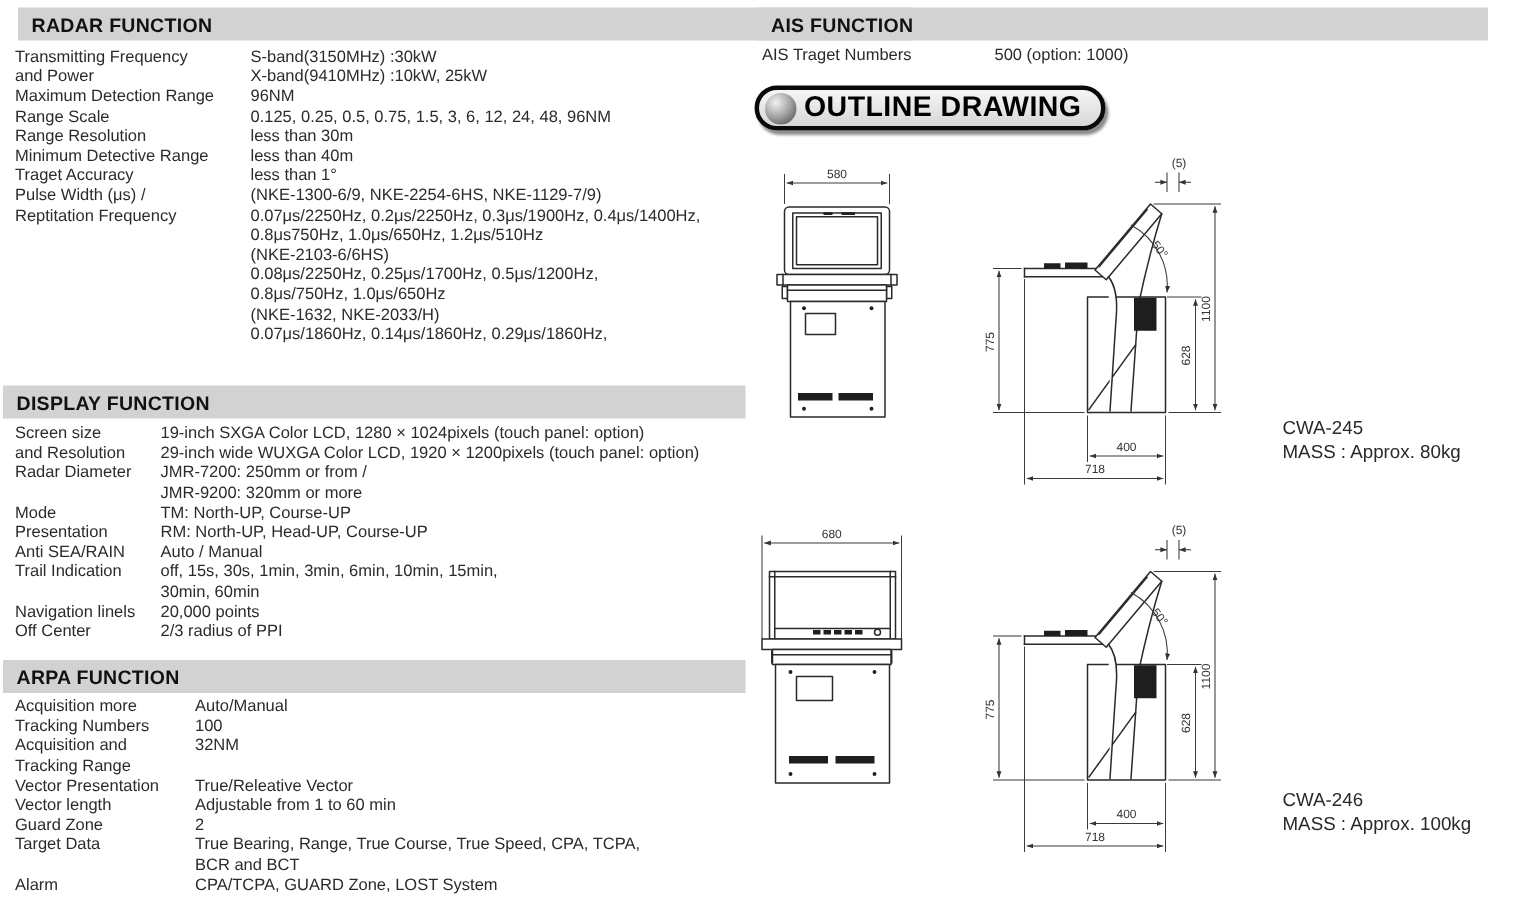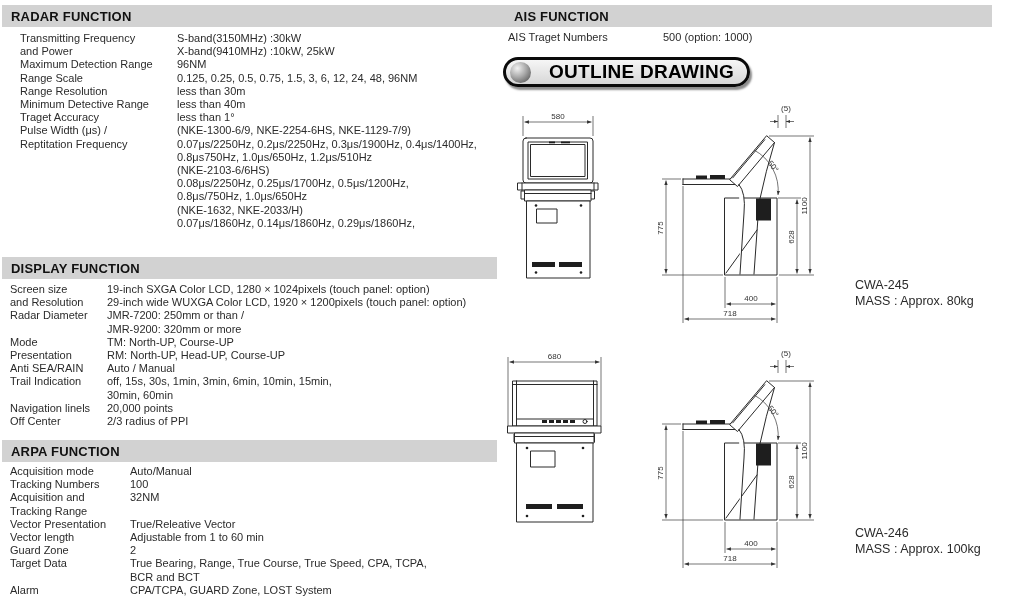--- a/index.html
+++ b/index.html
@@ -6,42 +6,42 @@
   .page{position:relative;width:1010px;height:606px;background:#fff;overflow:hidden;
         font-family:"Liberation Sans",sans-serif;color:#2b2b2b;}
   .bar{position:absolute;height:22px;background:#d2d2d2;display:flex;align-items:center;
        padding-left:9px;box-sizing:border-box;}
   .bar span{font-size:13px;font-weight:bold;color:#111;letter-spacing:.2px;}
   .specs{position:absolute;font-size:11px;line-height:13.2px;white-space:nowrap;}
   .specs .row{display:flex;}
   .specs .lbl{width:var(--lw);flex:none;}
   .specs .val{flex:none;}
   .pill{position:absolute;left:503px;top:57px;height:30px;display:inline-flex;align-items:center;
-        gap:18px;padding:0 13px 0 4px;box-sizing:border-box;border:3px solid #0a0a0a;border-radius:16px;
+        gap:5px;padding:0 13px 0 4px;box-sizing:border-box;border:3px solid #0a0a0a;border-radius:16px;
         background:linear-gradient(#f6f6f6,#d7d7d7);box-shadow:2px 3px 2px rgba(0,0,0,.45);}
   .ball{width:21px;height:21px;border-radius:50%;flex:none;
         background:radial-gradient(circle at 35% 30%, #f2f2f2, #a8a8a8 45%, #565656 90%);}
   .pill-text{font-size:19px;font-weight:bold;color:#000;letter-spacing:.3px;}
   .model-label{position:absolute;font-size:12.5px;line-height:15.5px;color:#2a2a2a;white-space:nowrap;}
   svg.drawing{position:absolute;overflow:visible;}
   .geo{stroke:#2a2a2a;stroke-width:1;fill:none;stroke-linecap:square;stroke-linejoin:round;}
   .geo .solid{fill:#fff;}
   .geo .dk{fill:#1e1e1e;stroke:none;}
   .dim line,.dim path{stroke:#3a3a3a;stroke-width:.7;fill:none;}
   .dimtxt{font-size:8px;fill:#333;stroke:none;text-anchor:middle;}
 </style>
 </head>
 <body>
 
 <div class="page">
 
-  <div class="bar" style="left:2px;top:5px;width:596px">
+  <div class="bar" style="left:12px;top:5px;width:596px">
     <span>RADAR FUNCTION</span>
   </div>
-  <div class="specs" style="left:20px;top:32px;width:487px;--lw:157px">
+  <div class="specs" style="left:10px;top:32px;width:487px;--lw:157px">
 
       <div class="row">
         <span class="lbl">Transmitting Frequency</span>
         <span class="val">S-band(3150MHz) :30kW</span>
       </div>
 
       <div class="row">
         <span class="lbl">and Power</span>
         <span class="val">X-band(9410MHz) :10kW, 25kW</span>
       </div>
@@ -123,21 +123,21 @@
         <span class="val">19-inch SXGA Color LCD, 1280 × 1024pixels (touch panel: option)</span>
       </div>
 
       <div class="row">
         <span class="lbl">and Resolution</span>
         <span class="val">29-inch wide WUXGA Color LCD, 1920 × 1200pixels (touch panel: option)</span>
       </div>
 
       <div class="row">
         <span class="lbl">Radar Diameter</span>
-        <span class="val">JMR-7200: 250mm or than /</span>
+        <span class="val">JMR-7200: 250mm or from /</span>
       </div>
 
       <div class="row">
         <span class="lbl"></span>
         <span class="val">JMR-9200: 320mm or more</span>
       </div>
 
       <div class="row">
         <span class="lbl">Mode</span>
         <span class="val">TM: North-UP, Course-UP</span>
@@ -173,21 +173,21 @@
         <span class="val">2/3 radius of PPI</span>
       </div>
     </div>
 
   <div class="bar" style="left:2px;top:440px;width:495px">
     <span>ARPA FUNCTION</span>
   </div>
   <div class="specs" style="left:10px;top:465px;width:487px;--lw:120px">
 
       <div class="row">
-        <span class="lbl">Acquisition mode</span>
+        <span class="lbl">Acquisition more</span>
         <span class="val">Auto/Manual</span>
       </div>
 
       <div class="row">
         <span class="lbl">Tracking Numbers</span>
         <span class="val">100</span>
       </div>
 
       <div class="row">
         <span class="lbl">Acquisition and</span>

